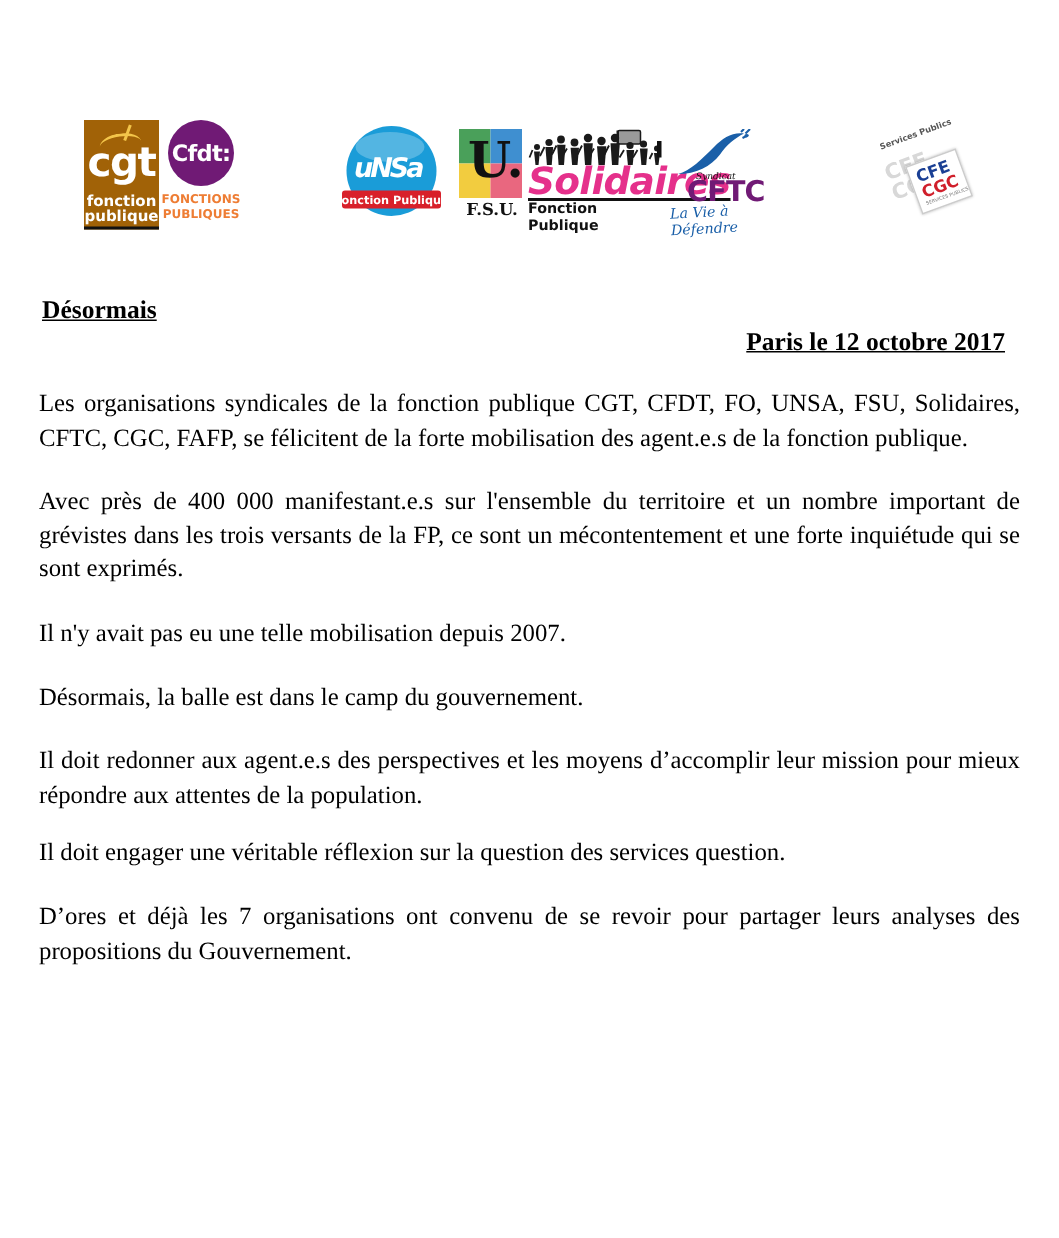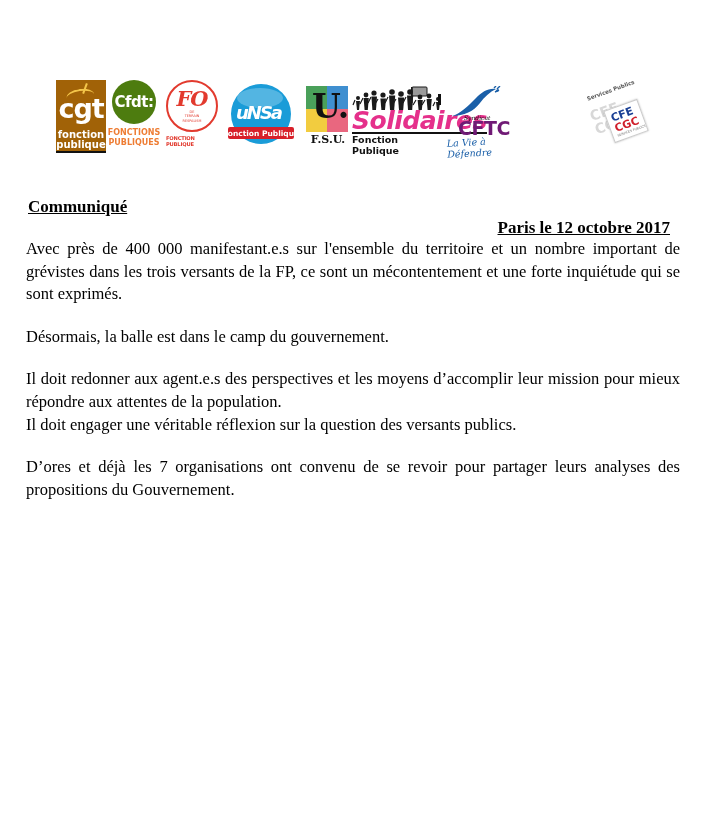--- a/index.html
+++ b/index.html
@@ -75,21 +75,21 @@
     margin-top: 8px;
   }
 
   
   .cfdt-wrap {
     left: 110px; top: 44px; width: 48px; height: 74px;
     display: flex; flex-direction: column; align-items: center;
   }
   .cfdt-circle {
     width: 44px; height: 44px; border-radius: 50%;
-    background: #4d7c0f;
+    background: #701a75;
     display: flex; align-items: center; justify-content: center;
   }
   .cfdt-circle span {
     font-family: "DejaVu Sans", sans-serif;
     font-weight: bold;
     font-size: 15px;
     color: #ffffff;
     letter-spacing: -0.5px;
   }
   .cfdt-sub {
@@ -366,21 +366,21 @@
     margin-right: 10px;
   }
   p.para {
     font-size: 16.5px;
     line-height: 22.6px;
     margin: 0 0 20px 0;
     text-align: justify;
     text-justify: inter-word;
   }
   p.para.first { margin-top: 20px; }
-  p.para.tight { margin-bottom: 0; }
+  p.para.tight { margin-bottom: 16px; }
   p.para.nojustify { text-align: left; }
 </style>
 </head>
 <body>
 
 <div class="logo-band">
 
   <div class="logo cgt-box">
     <div class="cgt-swoosh"></div>
     <div class="cgt-word">cgt</div>
@@ -393,31 +393,20 @@
   <div class="logo cfdt-wrap">
     <div class="cfdt-circle">
       <span>Cfdt:</span>
     </div>
     <div class="cfdt-sub">
       <div>FONCTIONS</div>
       <div>PUBLIQUES</div>
     </div>
   </div>
 
-  <div class="logo fo-wrap">
-    <div class="fo-circle">
-      <div class="fo-main">FO</div>
-      <div class="fo-tiny">
-        <div>DE</div>
-        <div>TERRAIN</div>
-        <div>RESPALISM</div>
-      </div>
-    </div>
-    <div class="fo-sub">FONCTION PUBLIQUE</div>
-  </div>
 
   <div class="logo unsa-wrap">
     <div class="unsa-circle"></div>
     <div class="unsa-letters">uNSa</div>
     <div class="unsa-band">
       <span>Fonction Publique</span>
     </div>
   </div>
 
   <div class="logo fsu-wrap">
@@ -484,26 +473,28 @@
       <div class="cgc">CGC</div>
       <div class="tag">SERVICES PUBLICS</div>
     </div>
   </div>
 
 </div>
 
 <div class="doc">
 
   <div>
-    <span class="title">Communiqué </span>
+    <span class="title">Désormais </span>
   </div>
 
   <div class="dateline-row">
     <span class="dateline">Paris le 12 octobre 2017</span>
   </div>
 
+  <p class="para first">Les organisations syndicales de la fonction publique CGT, CFDT, FO, UNSA, FSU, Solidaires, CFTC, CGC, FAFP, se félicitent de la forte mobilisation des agent.e.s de la fonction publique.</p>
   <p class="para">Avec près de 400 000 manifestant.e.s sur l'ensemble du territoire et un nombre important de grévistes dans les trois versants de la FP, ce sont un mécontentement et une forte inquiétude qui se sont exprimés.</p>
+  <p class="para nojustify">Il n'y avait pas eu une telle mobilisation depuis 2007.</p>
   <p class="para nojustify">Désormais, la balle est dans le camp du gouvernement.</p>
   <p class="para tight">Il doit redonner aux agent.e.s des perspectives et les moyens d’accomplir leur mission pour mieux répondre aux attentes de la population.</p>
-  <p class="para nojustify">Il doit engager une véritable réflexion sur la question des versants publics.</p>
+  <p class="para nojustify">Il doit engager une véritable réflexion sur la question des services question.</p>
   <p class="para">D’ores et déjà les 7 organisations ont convenu de se revoir pour partager leurs analyses des propositions du Gouvernement.</p>
 
 </div>
 
 </body></html>

